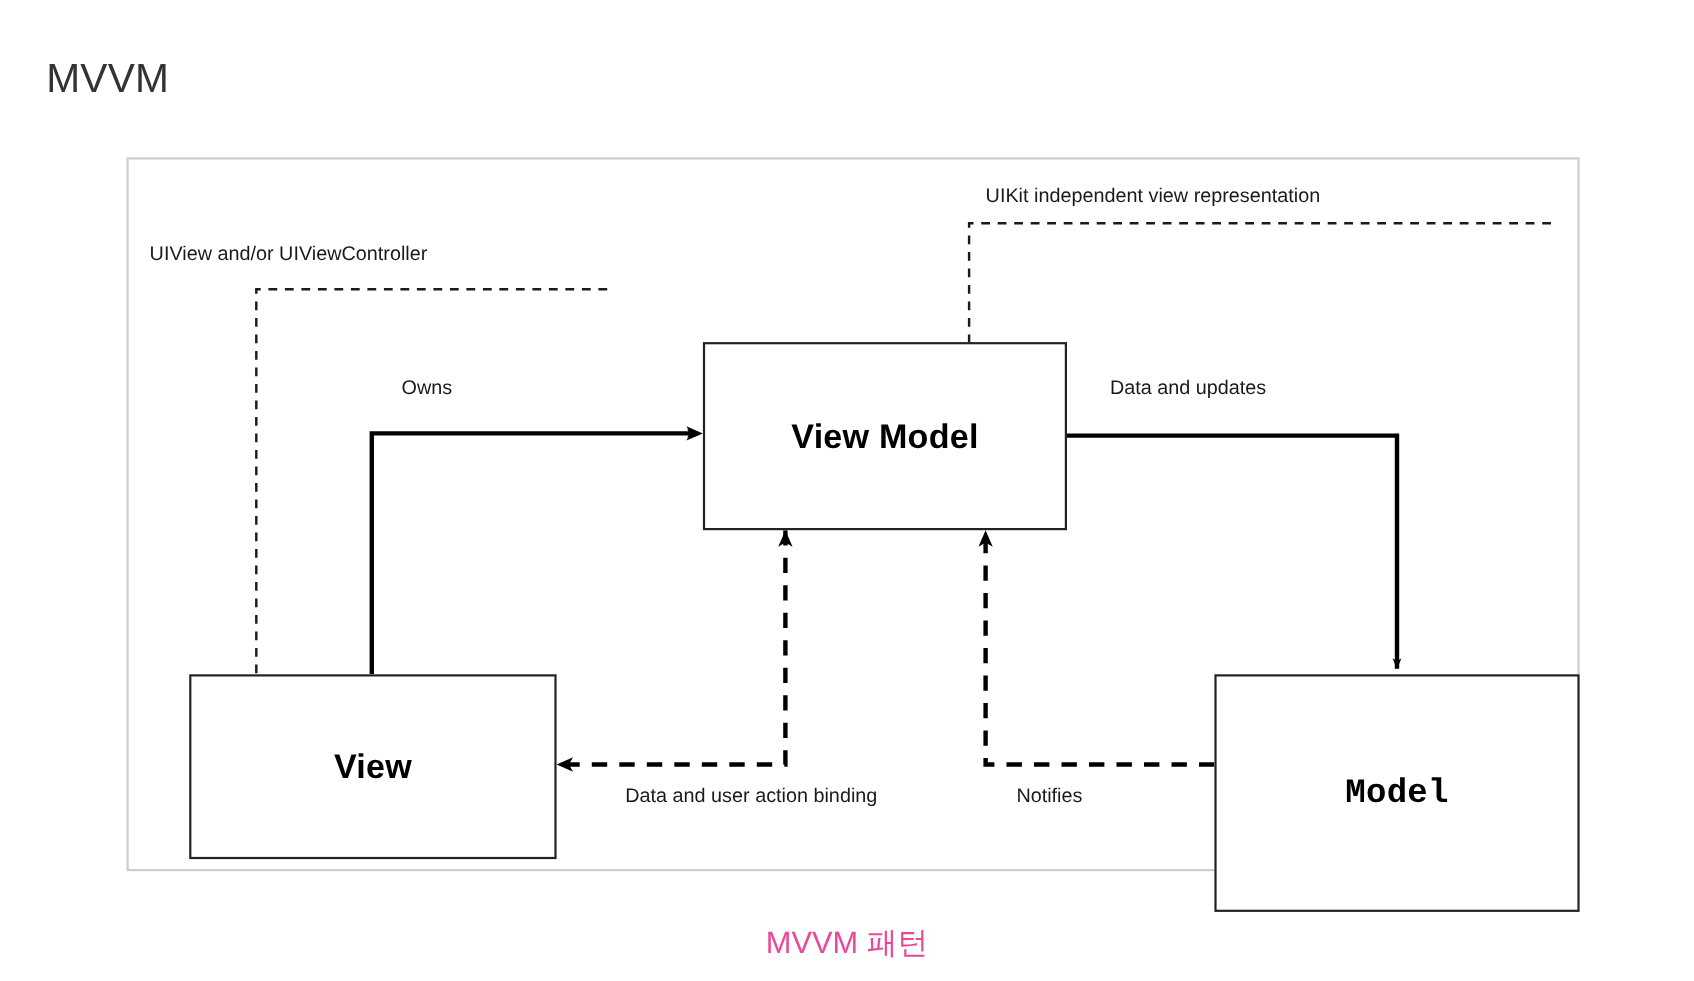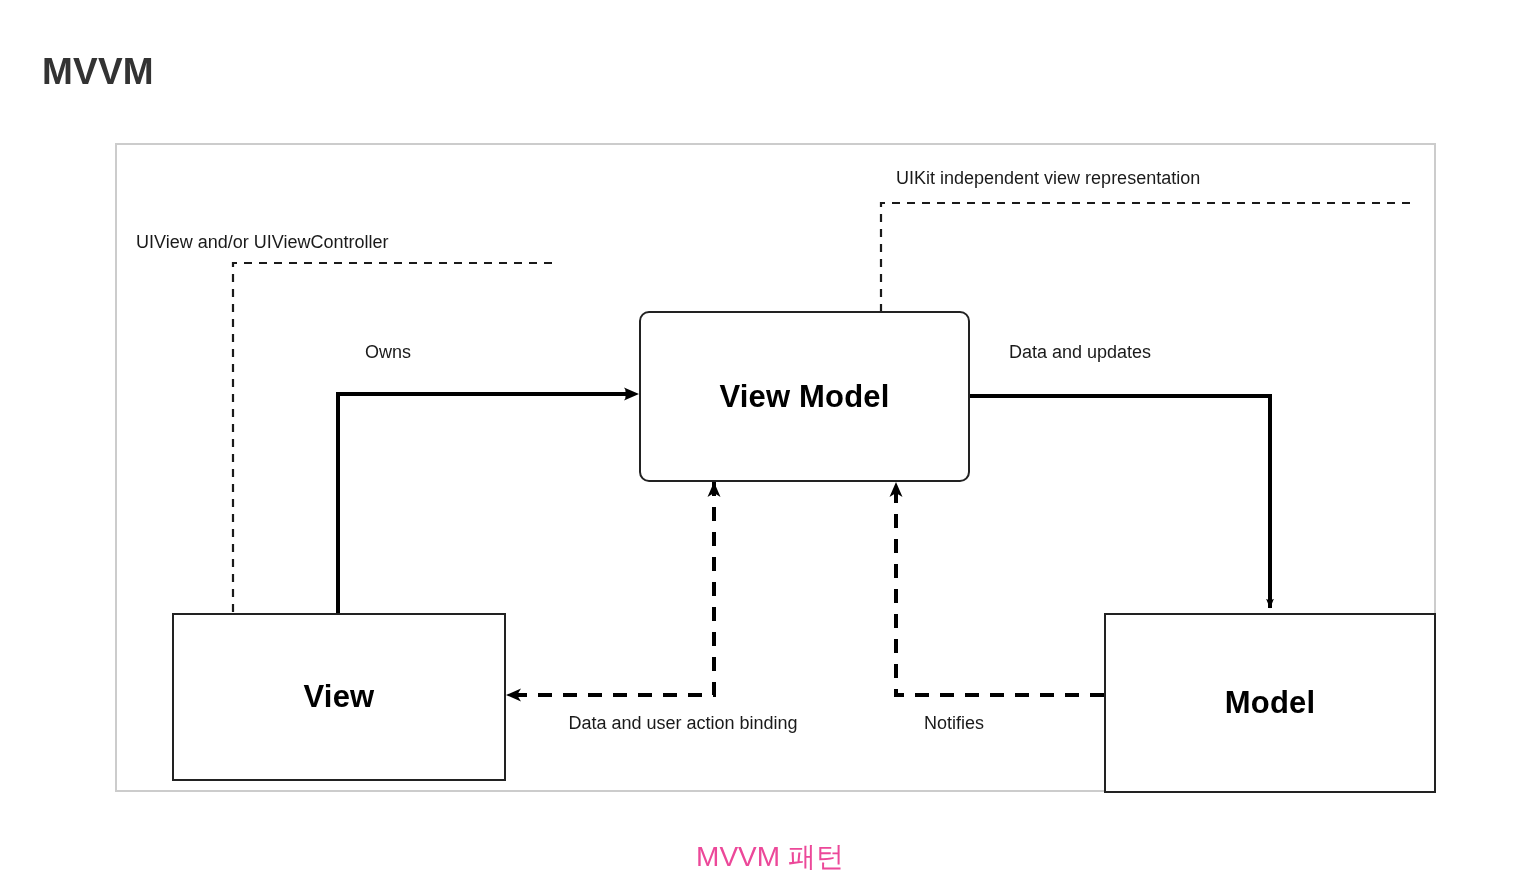--- a/index.html
+++ b/index.html
@@ -14,21 +14,21 @@
     font-family: "Liberation Sans", sans-serif;
     overflow: hidden;
   }
   #page-title {
     position: absolute;
     left: 42px;
     top: 50px;
     font-size: 37px;
     line-height: 44px;
     color: #333333;
-    font-weight: 700;
+    font-weight: 400;
     letter-spacing: 0.2px;
     white-space: nowrap;
   }
   #diagram-frame {
     position: absolute;
     left: 115px;
     top: 143px;
     width: 1321px;
     height: 649px;
     border: 2px solid #cccccc;
@@ -53,33 +53,33 @@
     justify-content: center;
   }
   .node-label {
     font-size: 31px;
     font-weight: 700;
     color: #000000;
     letter-spacing: 0.2px;
     white-space: nowrap;
   }
   #node-view      { left: 172px;  top: 613px; width: 334px; height: 168px; }
-  #node-viewmodel { left: 639px;  top: 311px; width: 331px; height: 171px; border-radius: 10px; }
-  #node-model     { left: 1104px; top: 613px; width: 332px; height: 180px; }
+  #node-viewmodel { left: 639px;  top: 311px; width: 331px; height: 171px; }
+  #node-model     { left: 1104px; top: 613px; width: 332px; height: 216px; font-family: Liberation Mono, monospace; }
 
   .edge-label {
     position: absolute;
     font-size: 18px;
     line-height: 36px;
     color: #1a1a1a;
     white-space: nowrap;
   }
   .edge-label.wrap { white-space: normal; text-align: center; }
 
-  #label-uiview      { left: 136px;  top: 224px; }
+  #label-uiview      { left: 136px;  top: 212px; }
   #label-uikit       { left: 896px;  top: 160px; }
   #label-owns        { left: 365px;  top: 334px; }
   #label-owns-updates{ left: 1009px; top: 334px; }
   #label-binding     { left: 538px;  top: 705px; width: 290px; }
   #label-notifies    { left: 924px;  top: 705px; }
 
   #caption {
     position: absolute;
     left: 0;
     top: 838px;

